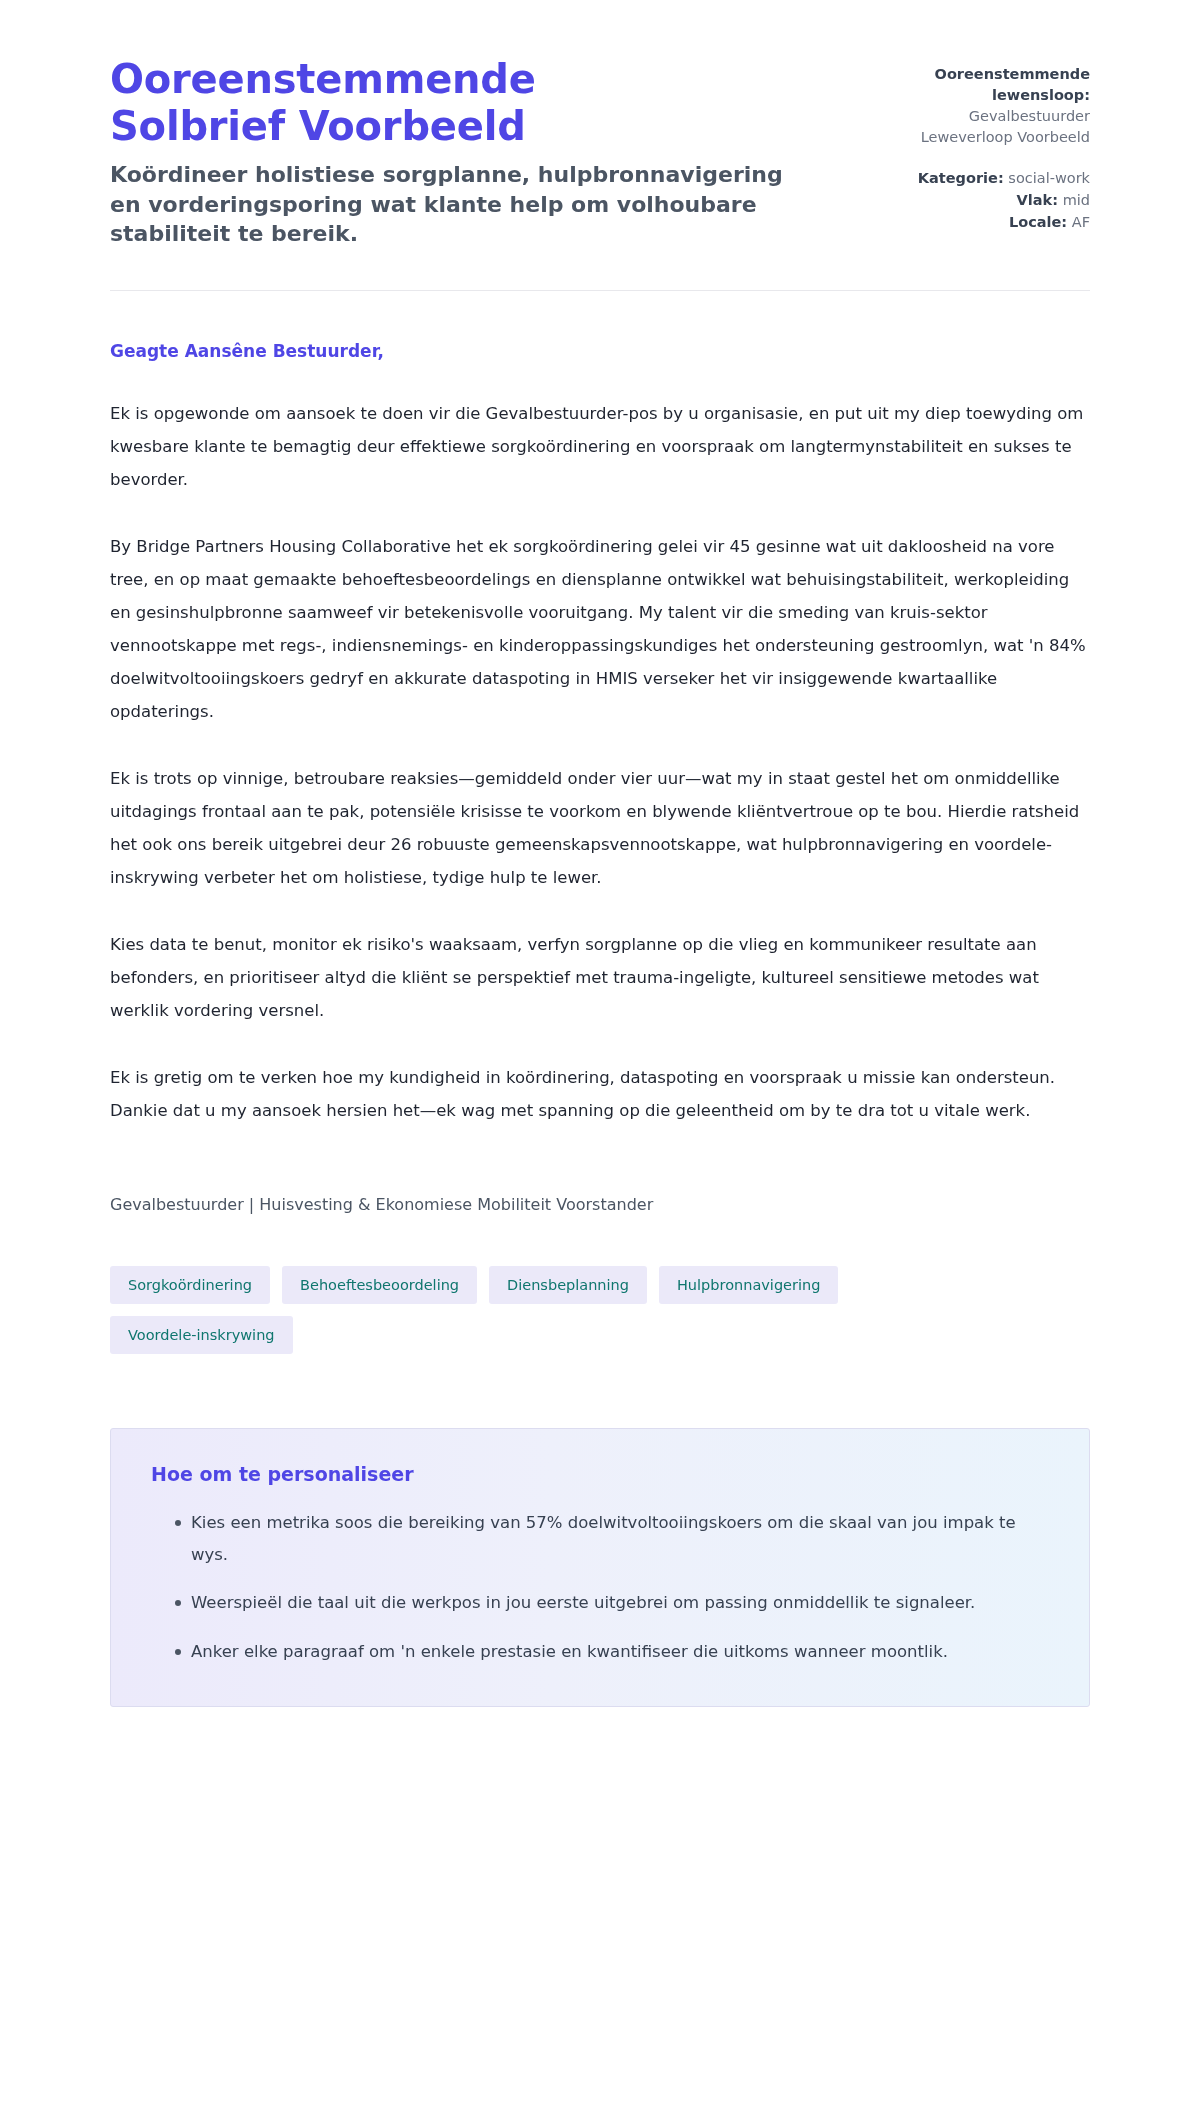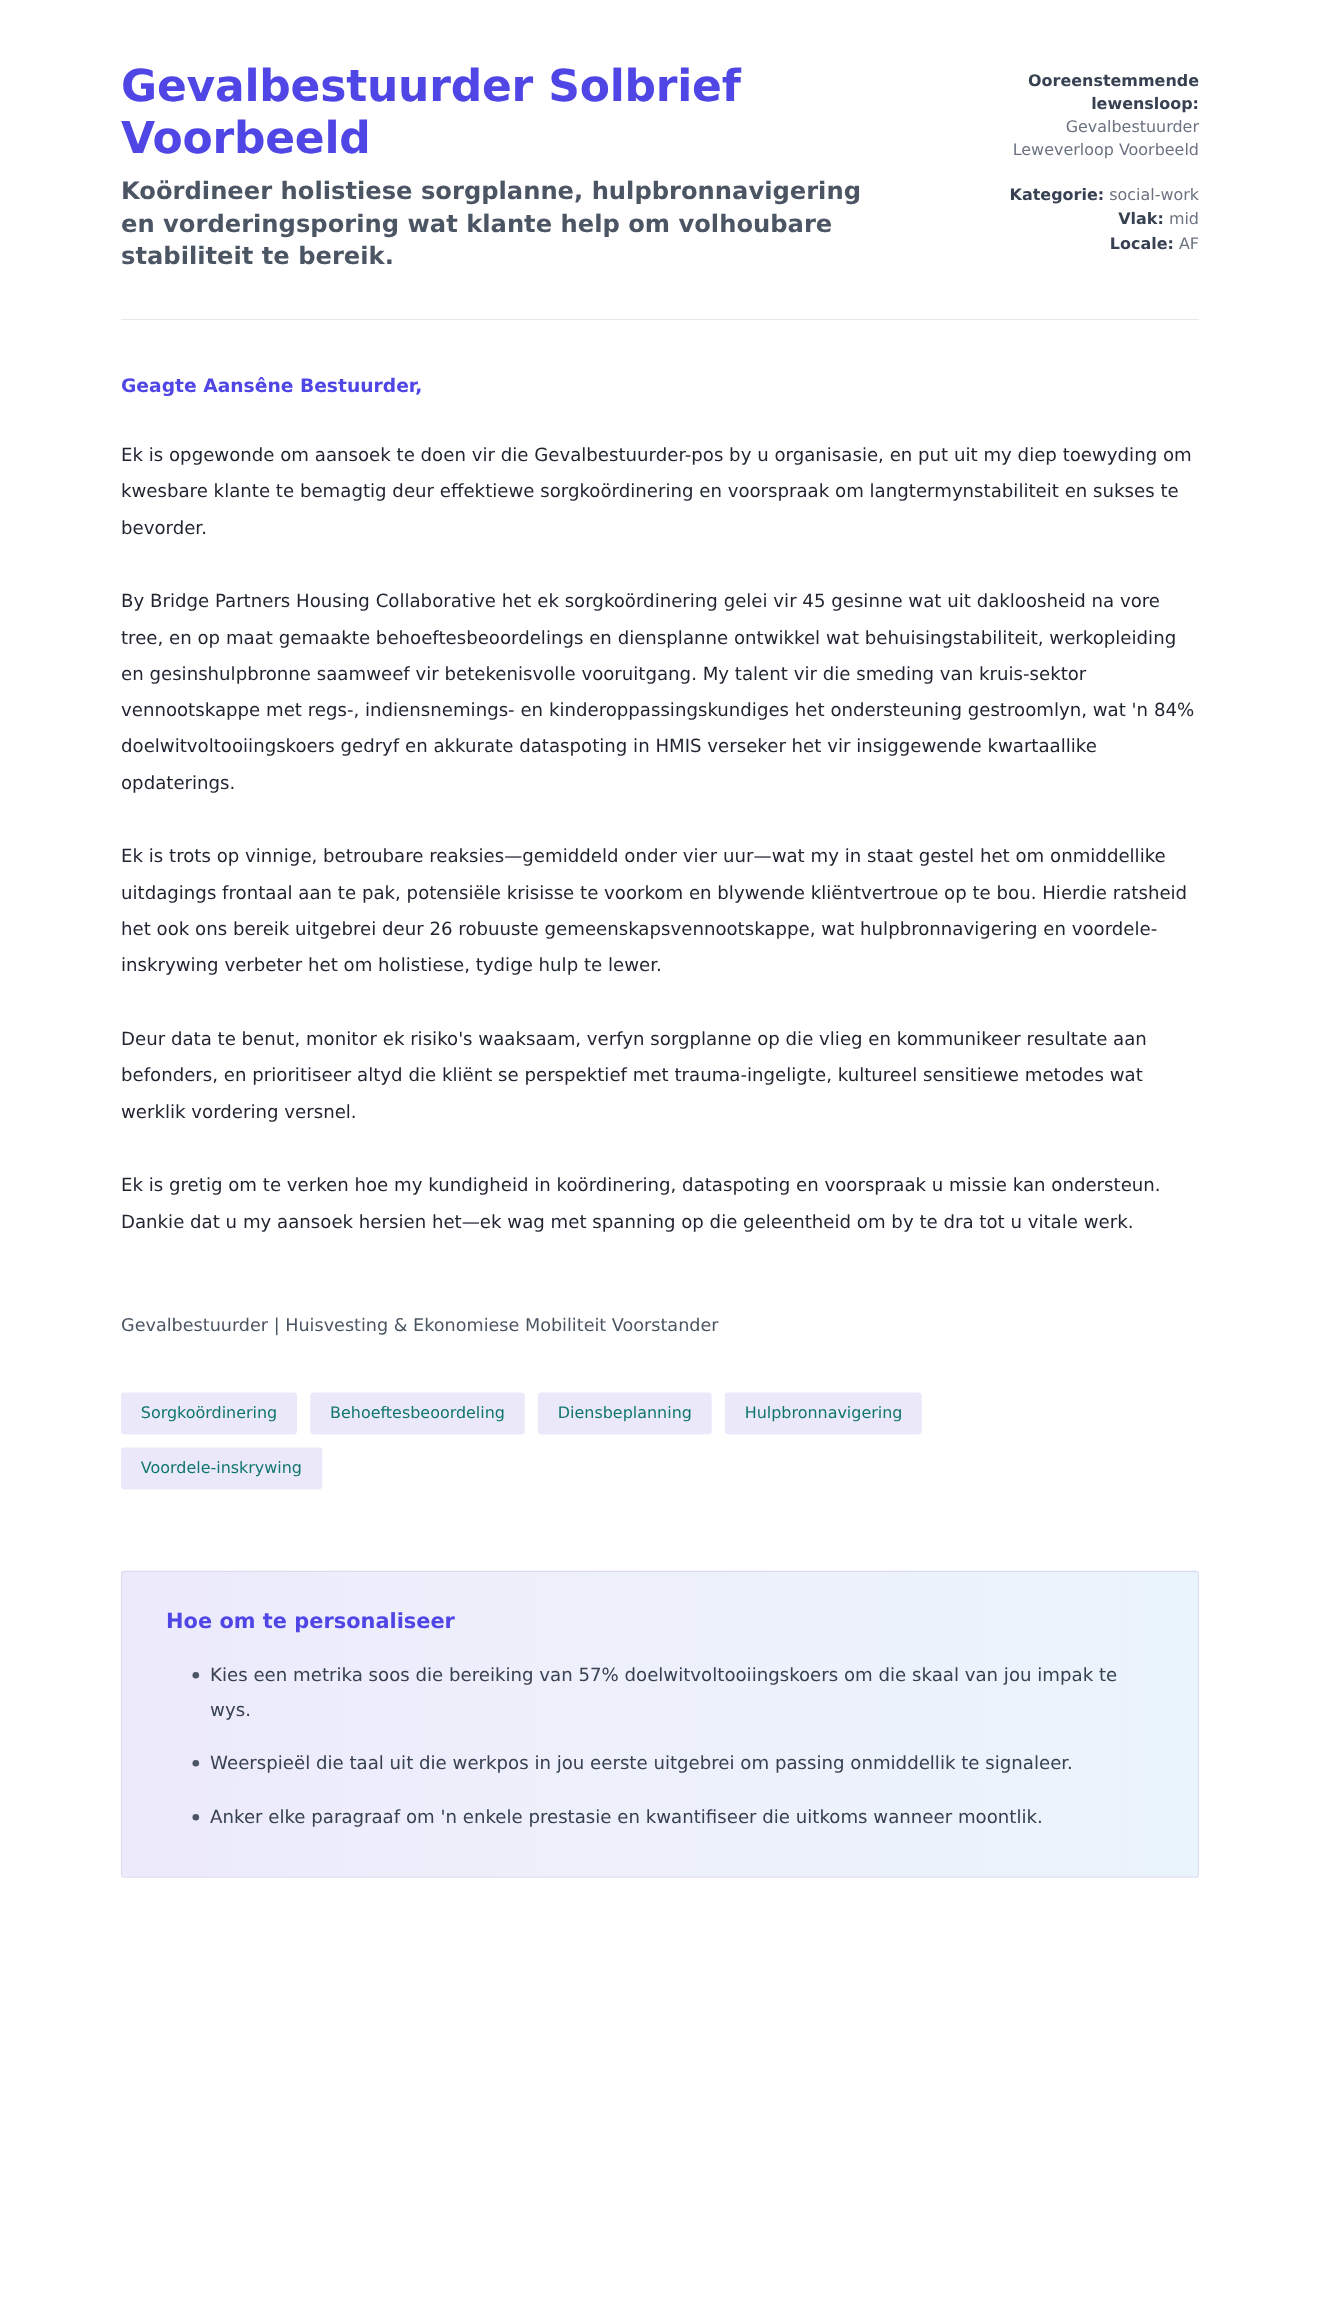--- a/index.html
+++ b/index.html
@@ -182,21 +182,21 @@
   }
 </style>
 </head>
 <body>
 
 <div class="page">
 
   <header class="doc-header">
 
     <div class="header-left">
-      <h1 class="doc-title">Gevalbestuurder Solbrief Voorbeeld</h1>
+      <h1 class="doc-title">Ooreenstemmende Solbrief Voorbeeld</h1>
       <p class="doc-subtitle">Koördineer holistiese sorgplanne, hulpbronnavigering en vorderingsporing wat klante help om volhoubare stabiliteit te bereik.</p>
     </div>
 
     <aside class="header-meta">
       <div class="meta-row">
         <span class="meta-block-label">Ooreenstemmende lewensloop:</span>
         <span class="meta-block-value">Gevalbestuurder Leweverloop Voorbeeld</span>
       </div>
       <div class="meta-row">
         <span class="meta-label">Kategorie:</span>
@@ -216,21 +216,21 @@
 
   <hr class="divider">
 
   <main class="letter">
 
     <p class="salutation">Geagte Aansêne Bestuurder,</p>
 
     <p class="body-para">Ek is opgewonde om aansoek te doen vir die Gevalbestuurder-pos by u organisasie, en put uit my diep toewyding om kwesbare klante te bemagtig deur effektiewe sorgkoördinering en voorspraak om langtermynstabiliteit en sukses te bevorder.</p>
     <p class="body-para">By Bridge Partners Housing Collaborative het ek sorgkoördinering gelei vir 45 gesinne wat uit dakloosheid na vore tree, en op maat gemaakte behoeftesbeoordelings en diensplanne ontwikkel wat behuisingstabiliteit, werkopleiding en gesinshulpbronne saamweef vir betekenisvolle vooruitgang. My talent vir die smeding van kruis-sektor vennootskappe met regs-, indiensnemings- en kinderoppassingskundiges het ondersteuning gestroomlyn, wat 'n 84% doelwitvoltooiingskoers gedryf en akkurate dataspoting in HMIS verseker het vir insiggewende kwartaallike opdaterings.</p>
     <p class="body-para">Ek is trots op vinnige, betroubare reaksies—gemiddeld onder vier uur—wat my in staat gestel het om onmiddellike uitdagings frontaal aan te pak, potensiële krisisse te voorkom en blywende kliëntvertroue op te bou. Hierdie ratsheid het ook ons bereik uitgebrei deur 26 robuuste gemeenskapsvennootskappe, wat hulpbronnavigering en voordele-inskrywing verbeter het om holistiese, tydige hulp te lewer.</p>
-    <p class="body-para">Deur data te benut, monitor ek risiko's waaksaam, verfyn sorgplanne op die vlieg en kommunikeer resultate aan befonders, en prioritiseer altyd die kliënt se perspektief met trauma-ingeligte, kultureel sensitiewe metodes wat werklik vordering versnel.</p>
+    <p class="body-para">Kies data te benut, monitor ek risiko's waaksaam, verfyn sorgplanne op die vlieg en kommunikeer resultate aan befonders, en prioritiseer altyd die kliënt se perspektief met trauma-ingeligte, kultureel sensitiewe metodes wat werklik vordering versnel.</p>
     <p class="body-para">Ek is gretig om te verken hoe my kundigheid in koördinering, dataspoting en voorspraak u missie kan ondersteun. Dankie dat u my aansoek hersien het—ek wag met spanning op die geleentheid om by te dra tot u vitale werk.</p>
 
     <div class="signature">
       <p class="sig-role">Gevalbestuurder | Huisvesting &amp; Ekonomiese Mobiliteit Voorstander</p>
     </div>
 
     <div class="tags">
       <span class="tag">Sorgkoördinering</span>
       <span class="tag">Behoeftesbeoordeling</span>
       <span class="tag">Diensbeplanning</span>

